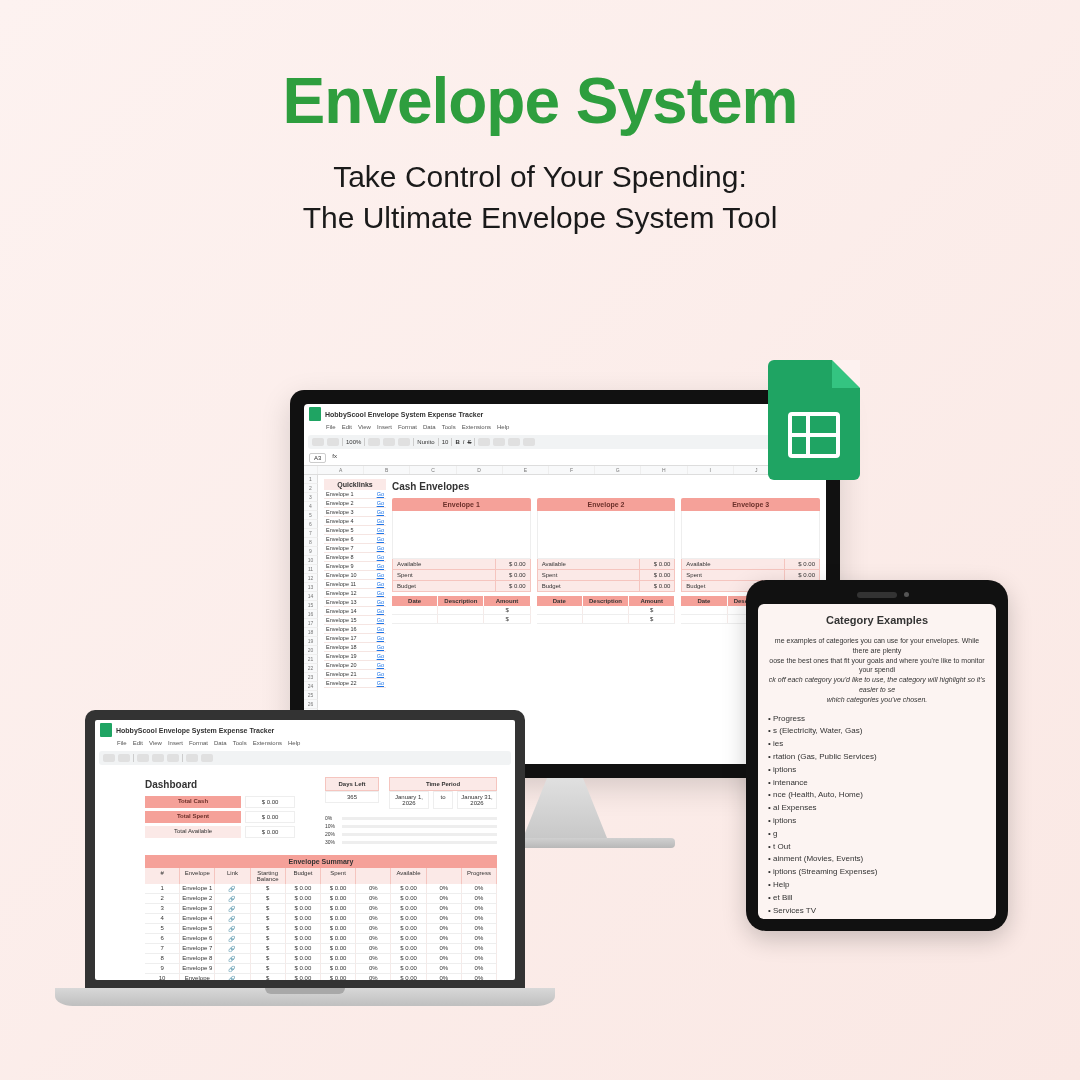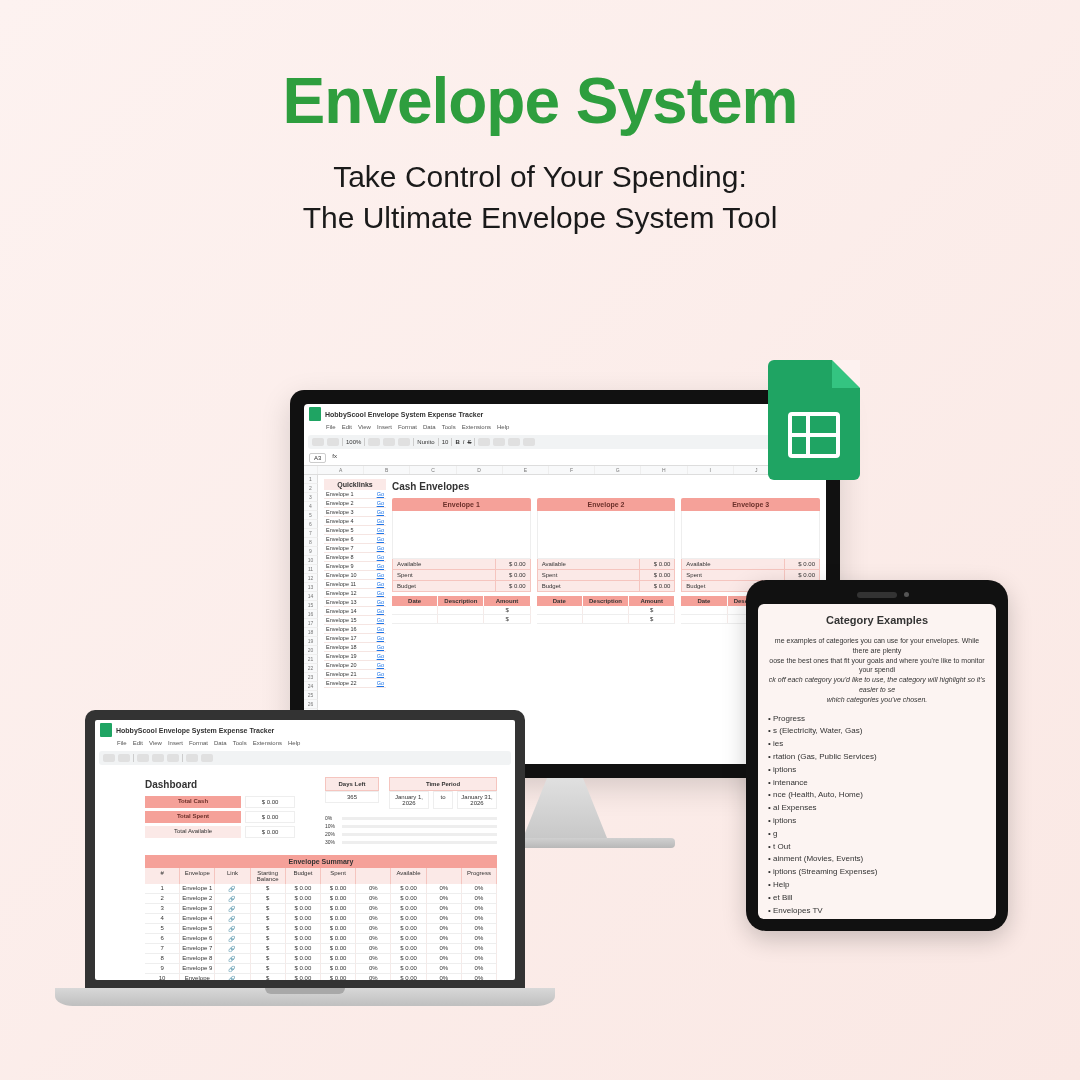--- a/index.html
+++ b/index.html
@@ -715,21 +715,21 @@
           <div class="cat-item">intenance</div>
           <div class="cat-item">nce (Health, Auto, Home)</div>
           <div class="cat-item">al Expenses</div>
           <div class="cat-item">iptions</div>
           <div class="cat-item">g</div>
           <div class="cat-item">t Out</div>
           <div class="cat-item">ainment (Movies, Events)</div>
           <div class="cat-item">iptions (Streaming Expenses)</div>
           <div class="cat-item">Help</div>
           <div class="cat-item">et Bill</div>
-          <div class="cat-item">Envelopes TV</div>
+          <div class="cat-item">Services TV</div>
           <div class="cat-item">n</div>
         </div>
     </div>
   </div>
 
   <div class="laptop">
     <div class="laptop-screen">
       <div class="laptop-inner">
         <div class="gs-header">
           <div class="gs-logo"></div>

